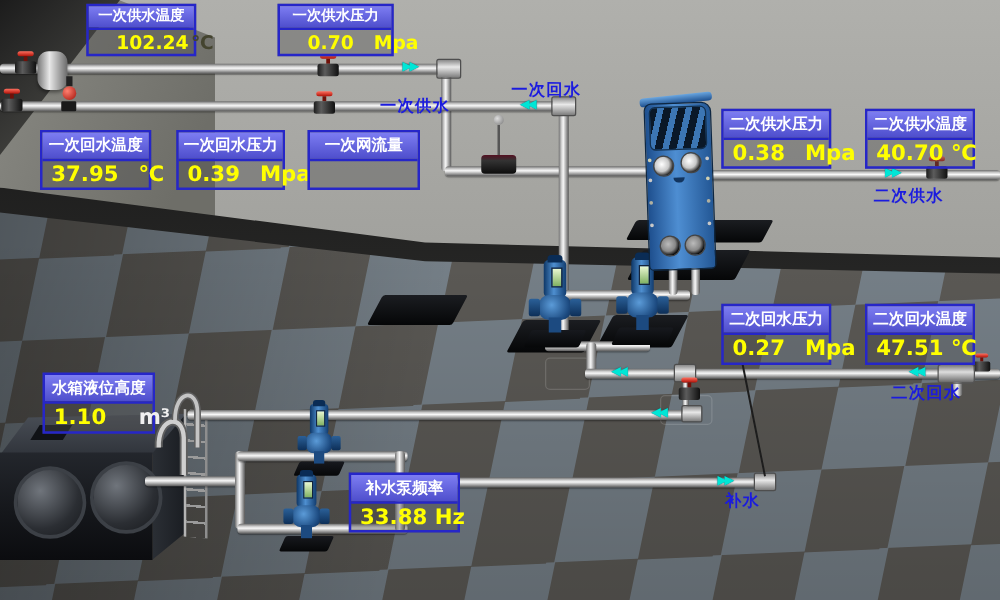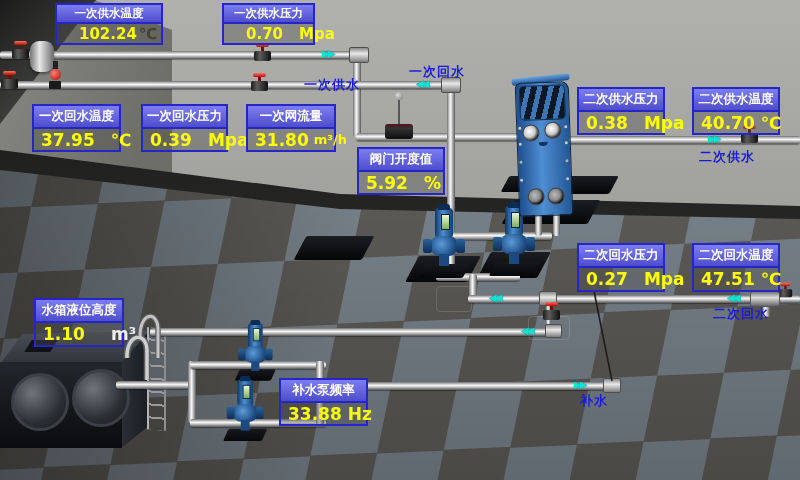--- a/index.html
+++ b/index.html
@@ -283,21 +283,21 @@
   <span class="flow" style="left:727px;top:292px;">◀◀</span>
   <span class="flow" style="left:521px;top:325px;">◀◀</span>
   <span class="flow" style="left:574px;top:379px;">▶▶</span>
 
   <span class="plabel" style="left:304px;top:32px;margin-top:44px;">一次供水</span>
   <span class="plabel" style="left:409px;top:63px;">一次回水</span>
   <span class="plabel" style="left:699px;top:148px;">二次供水</span>
   <span class="plabel" style="left:713px;top:305px;">二次回水</span>
   <span class="plabel" style="left:580px;top:392px;">补水</span>
 
-  <div class="gauge row1 g1" style="left:55px;top:3px;width:108px;">
+  <div class="gauge row1 g1" style="left:69px;top:3px;width:88px;">
     <div class="hd">一次供水温度</div>
     <div class="val">
         <span class="num">102.24</span>
         <span class="unit unit-dark">℃</span>
       </div>
   </div>
   <div class="gauge row1" style="left:222px;top:3px;width:93px;">
     <div class="hd">一次供水压力</div>
     <div class="val">
         <span class="num">0.70</span>
@@ -313,31 +313,20 @@
   </div>
   <div class="gauge" style="left:141px;top:104px;width:87px;height:48px;">
     <div class="hd">一次回水压力</div>
     <div class="val">
         <span class="num">0.39</span>
         <span class="unit">Mpa</span>
       </div>
   </div>
   <div class="gauge" style="left:246px;top:104px;width:90px;height:48px;">
     <div class="hd">一次网流量</div>
-    <div class="val" style="gap:5px;">
-        <span class="num">31.80</span>
-        <span class="unit u-sm">m³/h</span>
-      </div>
-  </div>
-  <div class="gauge" style="left:357px;top:147px;width:88px;height:48px;">
-    <div class="hd">阀门开度值</div>
-    <div class="val">
-        <span class="num">5.92</span>
-        <span class="unit">%</span>
-      </div>
   </div>
   <div class="gauge" style="left:577px;top:87px;width:88px;height:48px;">
     <div class="hd">二次供水压力</div>
     <div class="val">
         <span class="num">0.38</span>
         <span class="unit">Mpa</span>
       </div>
   </div>
   <div class="gauge" style="left:692px;top:87px;width:88px;height:48px;">
     <div class="hd">二次供水温度</div>

